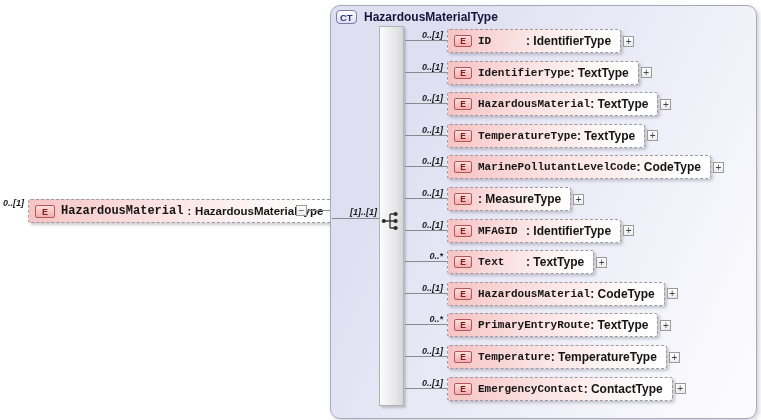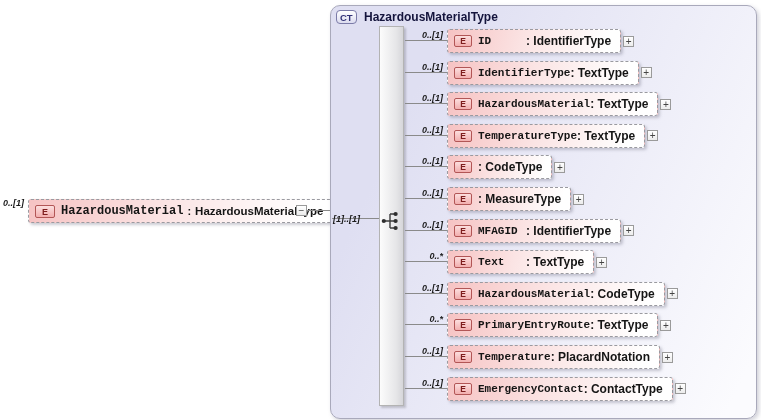--- a/index.html
+++ b/index.html
@@ -65,21 +65,21 @@
     white-space:nowrap;
   }
   #seq-bar{
     position:absolute;left:48px;top:20px;width:25px;height:380px;
     border:1px solid #b3b3b3;
     background:linear-gradient(to right,#fcfcfc,#e6e6e8 70%,#d6d6da);
     box-shadow:1.5px 1.5px 2px rgba(0,0,0,.18);
   }
   #seq-icon{position:absolute;left:50px;top:204px;z-index:2;}
   #seq-conn{left:1px;top:212px;width:47px;}
-  #seq-card{left:2px;top:208px;width:44px;}
+  #seq-card{left:2px;top:201px;width:44px;text-align:right;}
   
   .row{position:absolute;left:74px;height:24px;display:flex;align-items:center;}
   .conn{position:relative;flex:none;width:42px;height:24px;}
   .conn .hline{left:0;right:0;top:11px;}
   .conn .card-label{right:4px;top:1px;}
   .plus-box{
     flex:none;width:11px;height:11px;margin-left:2px;
     border:1px solid #9a9a9a;background:linear-gradient(#ffffff,#ececec);
     color:#444;font:10px/9px "Liberation Sans",sans-serif;text-align:center;
   }
@@ -175,20 +175,21 @@
     </span>
     <span class="plus-box">+</span>
   </div>
       <div class="row" style="top: 149.4px;">
     <div class="conn">
       <span class="card-label">0..[1]</span>
       <div class="hline"></div>
     </div>
     <span class="elem-box">
       <span class="e-badge">E</span>
+      <span class="e-name">MarinePollutantLevelCode</span>
       <span class="e-type">: CodeType</span>
     </span>
     <span class="plus-box">+</span>
   </div>
       <div class="row" style="top: 181px;">
     <div class="conn">
       <span class="card-label">0..[1]</span>
       <div class="hline"></div>
     </div>
     <span class="elem-box">
@@ -246,21 +247,21 @@
     <span class="plus-box">+</span>
   </div>
       <div class="row" style="top: 339px;">
     <div class="conn">
       <span class="card-label">0..[1]</span>
       <div class="hline"></div>
     </div>
     <span class="elem-box">
       <span class="e-badge">E</span>
       <span class="e-name">Temperature</span>
-      <span class="e-type">: PlacardNotation</span>
+      <span class="e-type">: TemperatureType</span>
     </span>
     <span class="plus-box">+</span>
   </div>
       <div class="row" style="top: 370.6px;">
     <div class="conn">
       <span class="card-label">0..[1]</span>
       <div class="hline"></div>
     </div>
     <span class="elem-box">
       <span class="e-badge">E</span>

